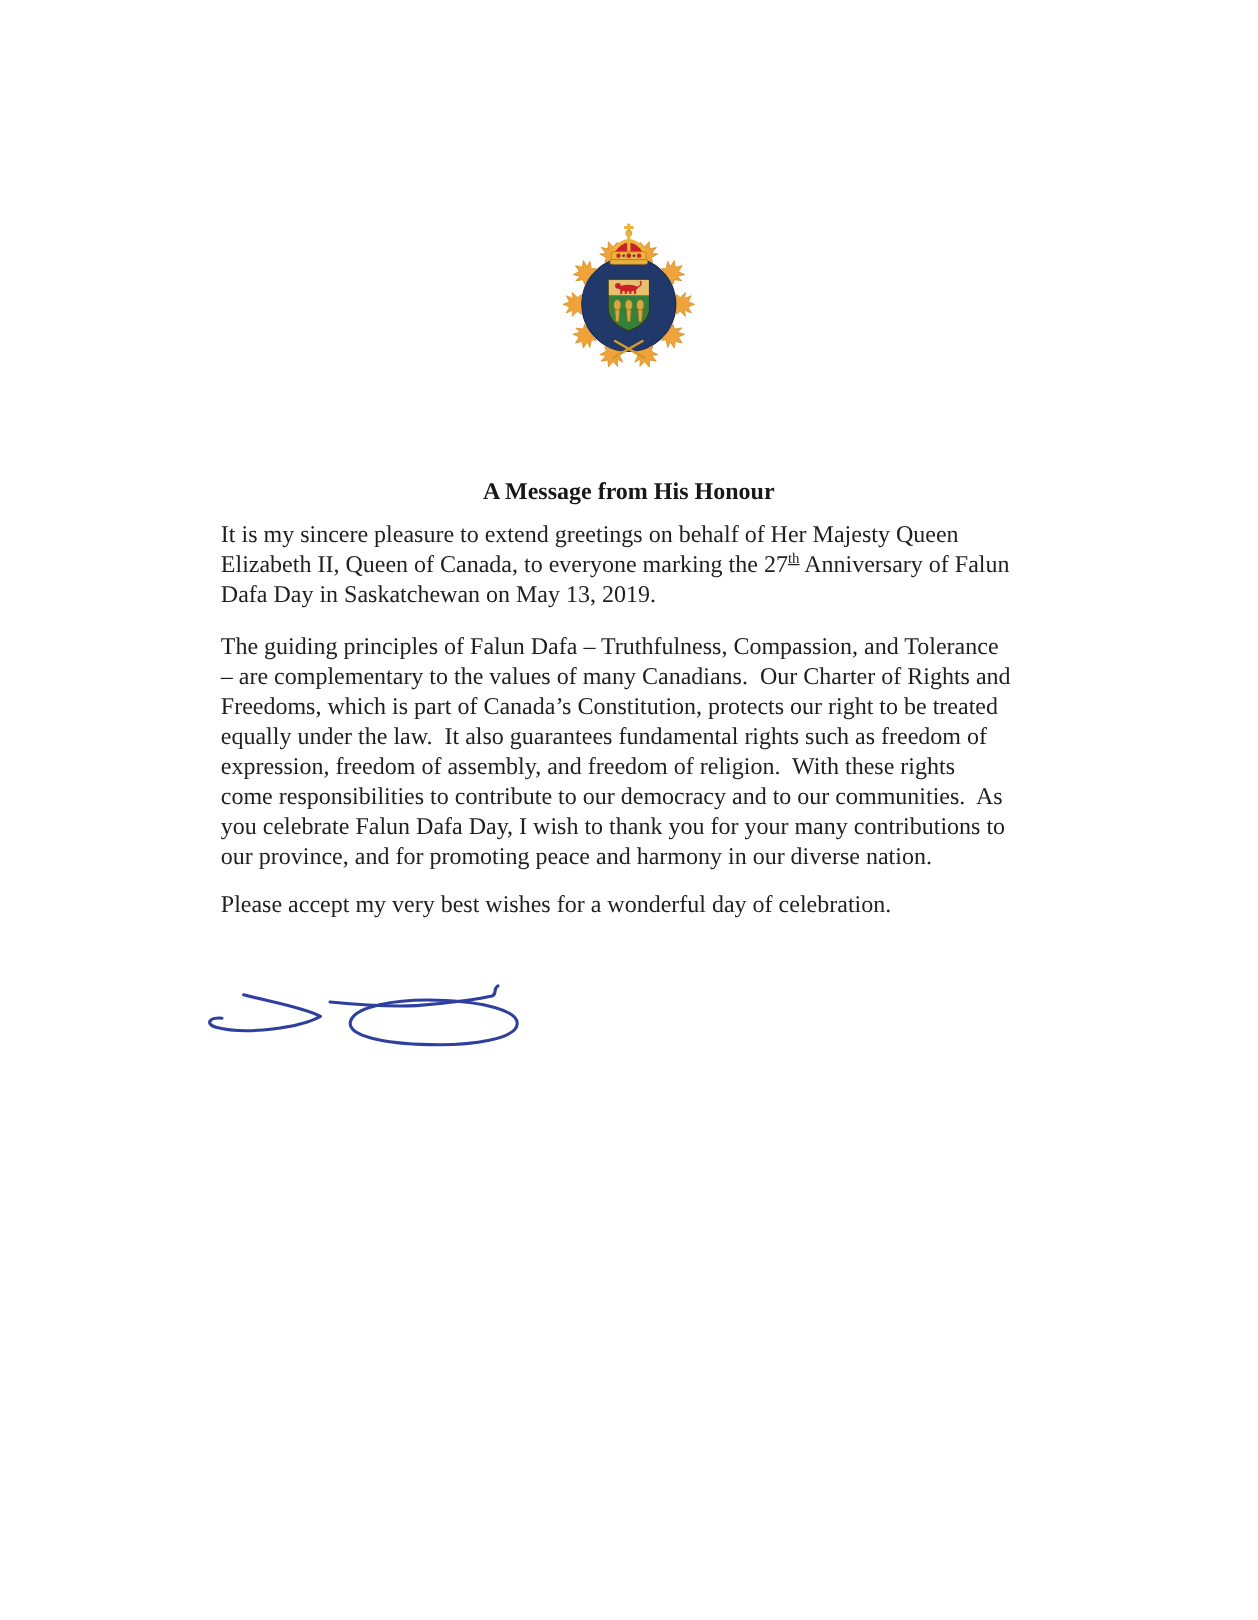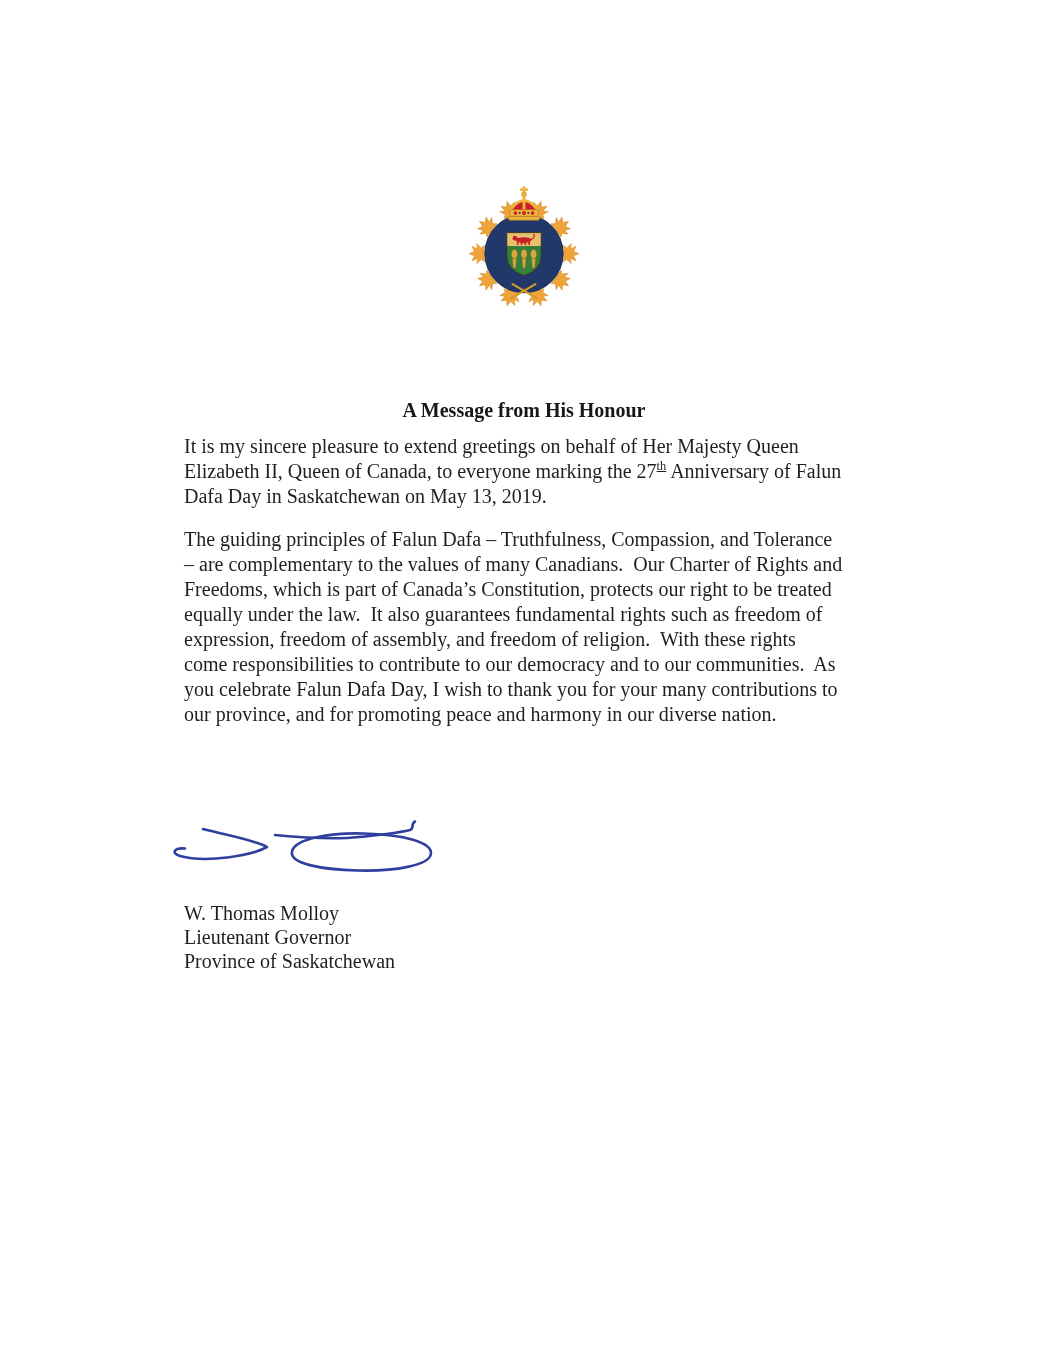--- a/index.html
+++ b/index.html
@@ -158,29 +158,25 @@
 Elizabeth II, Queen of Canada, to everyone marking the 27</span><sup>th</sup><span> Anniversary of Falun
 Dafa Day in Saskatchewan on May 13, 2019.</span></p>
     <p class="para-2">The guiding principles of Falun Dafa – Truthfulness, Compassion, and Tolerance
 – are complementary to the values of many Canadians.  Our Charter of Rights and
 Freedoms, which is part of Canada’s Constitution, protects our right to be treated
 equally under the law.  It also guarantees fundamental rights such as freedom of
 expression, freedom of assembly, and freedom of religion.  With these rights
 come responsibilities to contribute to our democracy and to our communities.  As
 you celebrate Falun Dafa Day, I wish to thank you for your many contributions to
 our province, and for promoting peace and harmony in our diverse nation.</p>
+    <p class="para-3">Please accept my very best wishes for a wonderful day of celebration.</p>
   </div>
 
   <svg class="signature-svg" viewBox="0 0 282 84" aria-hidden="true">
     <g fill="none" stroke="#2f3f9f" stroke-width="2.6" stroke-linecap="round" stroke-linejoin="round">
       <path d="M37,23 C60,29 89,34 101,41 C85,50 40,57 14,50 C5,47.5 8,41.5 19,42.5"></path>
       <path d="M109,29 C135,31.5 160,33 181,32 C210,30 236,26 244,24 C248.5,22.5 244.5,18 249,15.5"></path>
       <path d="M126,45.5 C129,32.5 164,26.5 198,27.5 C238,28.5 266,36.5 265,47.5 C264,59.5 228,65.5 192,64.5 C154,63.5 123.5,57.5 126,45.5 Z"></path>
     </g>
   </svg>
 
-  <div class="sig-block">
-    <div>W. Thomas Molloy</div>
-    <div>Lieutenant Governor</div>
-    <div>Province of Saskatchewan</div>
-  </div>
 
 </div>
 
 </body></html>

